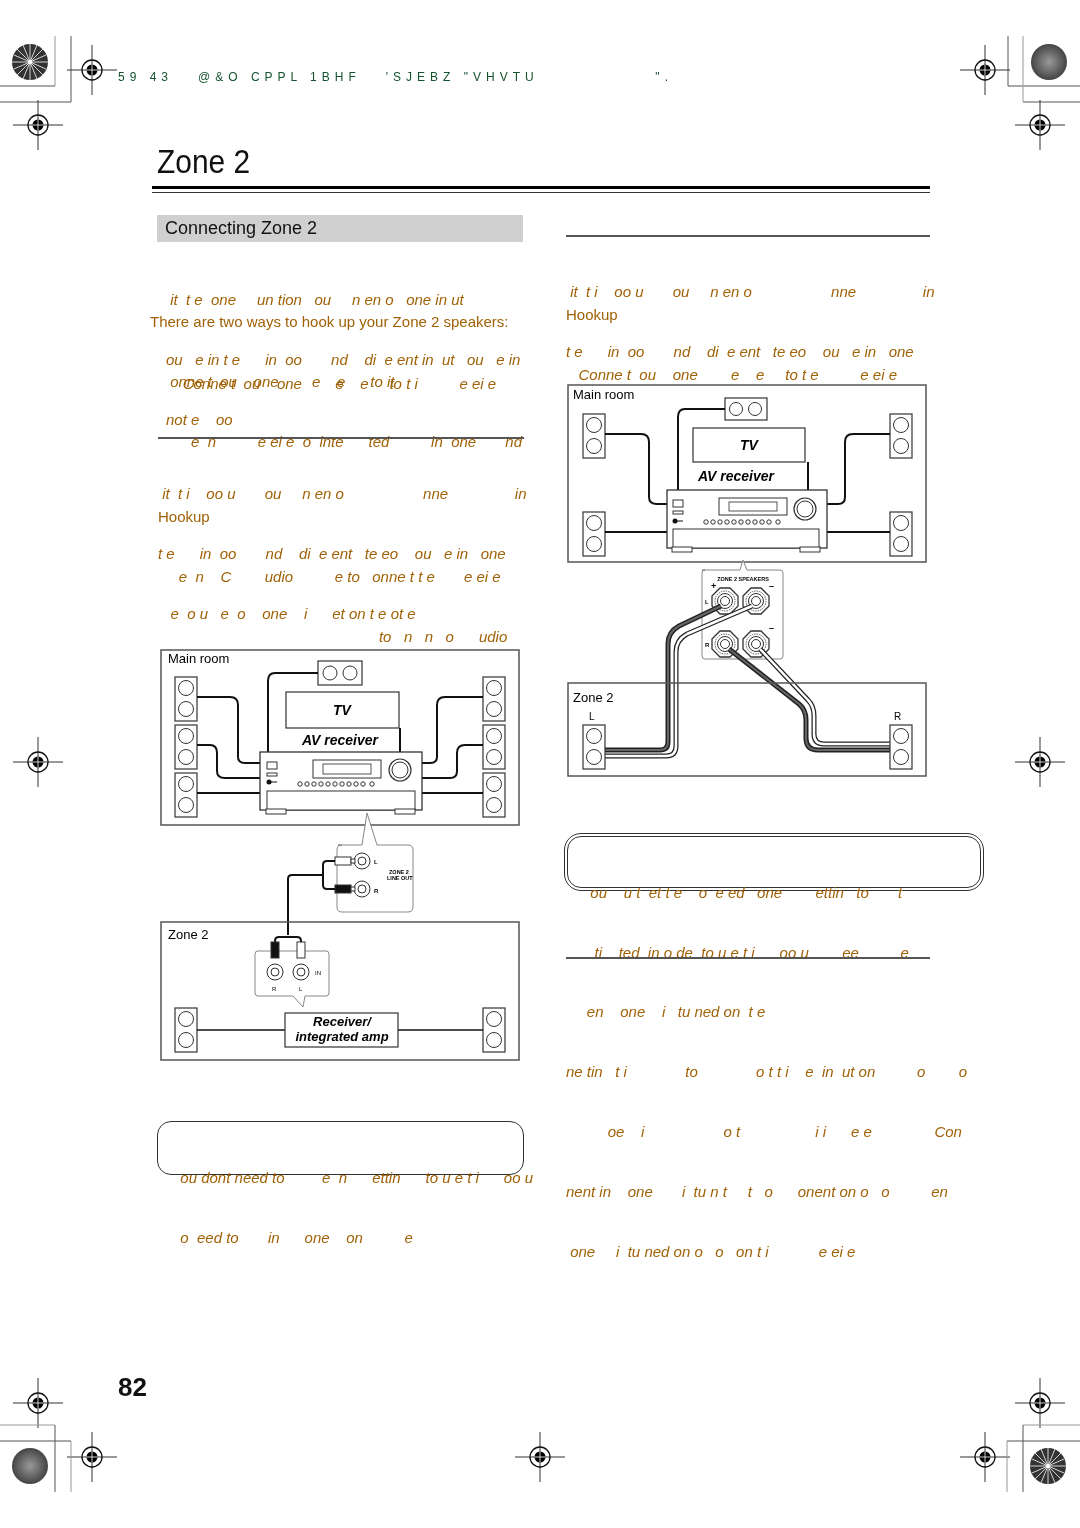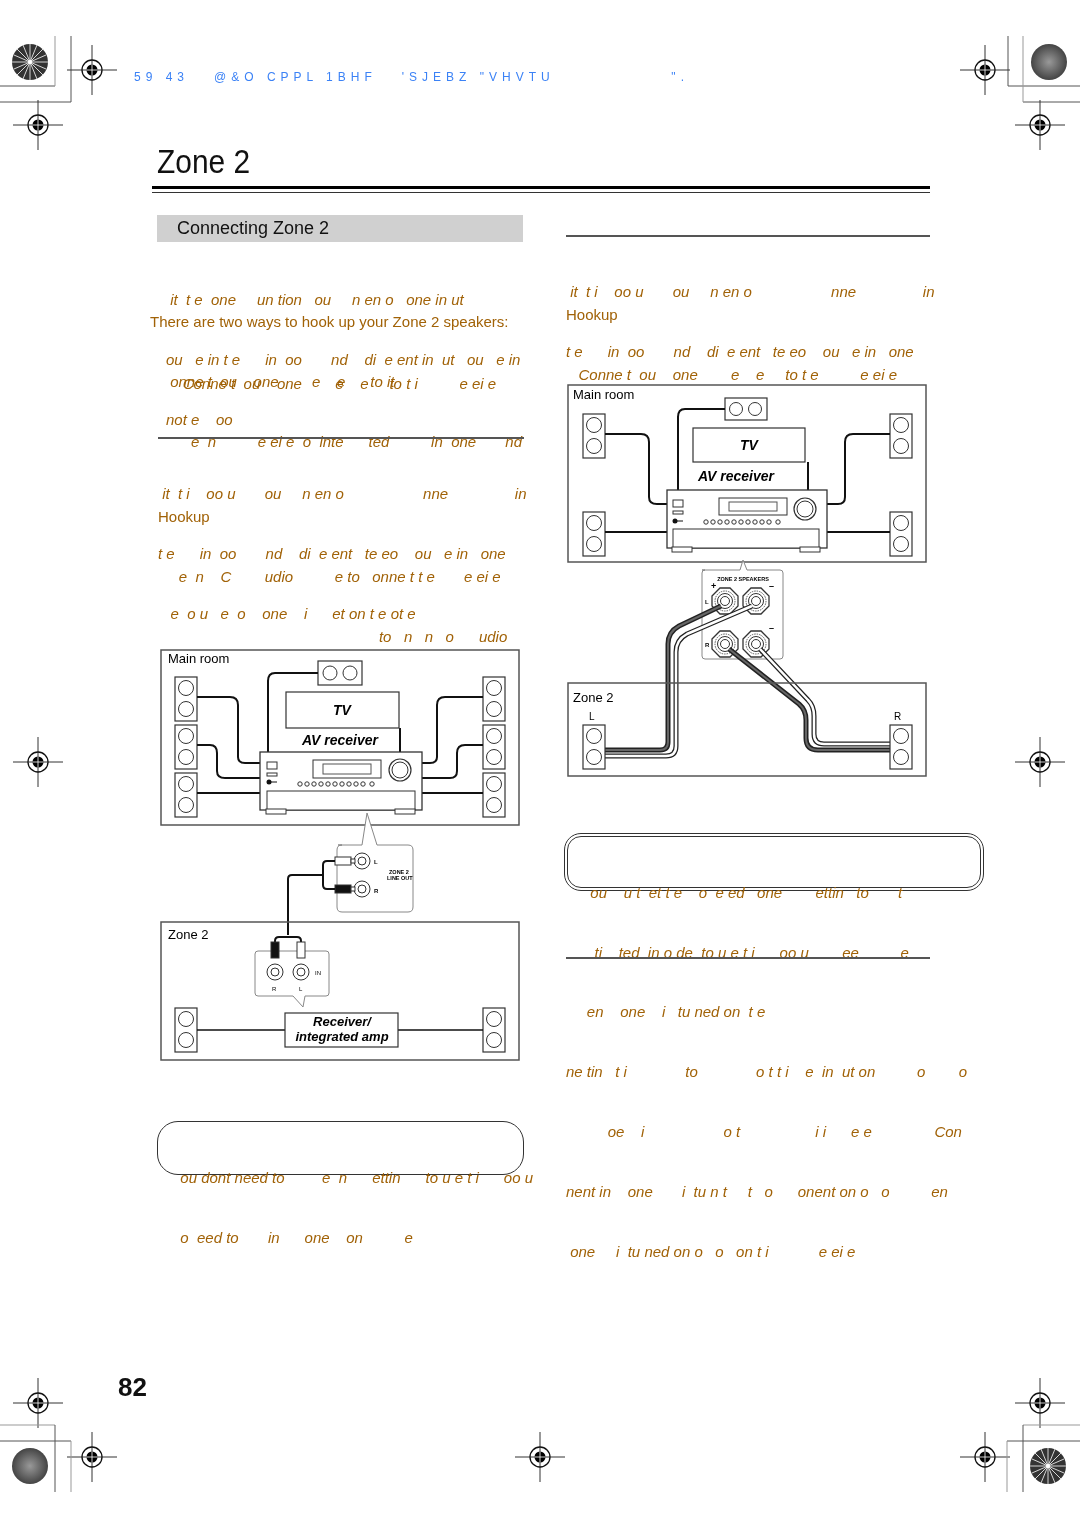--- a/index.html
+++ b/index.html
@@ -1,26 +1,26 @@
 <!DOCTYPE html>
 <html><head>
 <meta charset="utf-8">
 <style>
   html, body { margin:0; padding:0; background:#fff; }
   body { width:1080px; height:1528px; position:relative; overflow:hidden;
          font-family:"Liberation Sans", sans-serif; color:#111; }
   .abs { position:absolute; }
-  .header-code { position:absolute; left:118px; top:70px; font-size:12px; letter-spacing:5px; color:#3b82f6;
-                 font-family:"Liberation Sans", sans-serif; white-space:pre;margin-left:16px; }
+  .header-code { position:absolute; left:118px; top:70px; font-size:12px; letter-spacing:5px; color:#14532d;
+                 font-family:"Liberation Sans", sans-serif; white-space:pre; }
   .page-title { position:absolute; left:157px; top:142px; font-size:34px; font-family:"Liberation Sans", sans-serif;
                 transform:scaleX(0.88); transform-origin:left; }
   .title-rule1 { position:absolute; left:152px; top:186px; width:778px; height:3px; background:#000; }
   .title-rule2 { position:absolute; left:152px; top:192px; width:778px; height:1px; background:#333; }
   .section-head { position:absolute; left:157px; top:215px; width:366px; height:27px; background:#d0d0d0;
-                  font-size:18px; line-height:27px; padding-left:20px; box-sizing:border-box; }
+                  font-size:18px; line-height:27px; padding-left:8px; box-sizing:border-box; }
   .para { position:absolute; font-size:15px; line-height:20px; font-style:italic; white-space:pre; color:#a16207; }
   .para.normal { font-style:normal; }
   .hr { position:absolute; height:2px; background:#555; }
   .diagram { position:absolute; }
   .note-box { position:absolute; border:1.5px solid #333; border-radius:14px; box-sizing:border-box; }
   .note-box.double { outline:1px solid #333; outline-offset:2px; }
   .page-num { position:absolute; left:118px; top:1372px; font-size:26px; font-weight:bold; }
   svg text { font-family:"Liberation Sans", sans-serif; }
 </style>
 </head>
@@ -248,21 +248,21 @@
   </g>
   <use href="#spk2" x="20" y="363"></use>
   <use href="#spk2" x="328" y="363"></use>
   <line x1="42" y1="385" x2="130" y2="385" stroke="#111" stroke-width="1.5"></line>
   <line x1="243" y1="385" x2="328" y2="385" stroke="#111" stroke-width="1.5"></line>
   <rect x="130" y="368" width="113" height="34" fill="#fff" stroke="#333" stroke-width="1.2"></rect>
   <text x="187" y="381" font-size="13" font-weight="bold" font-style="italic" text-anchor="middle">Receiver/</text>
   <text x="187" y="396" font-size="13" font-weight="bold" font-style="italic" text-anchor="middle">integrated amp</text>
 </svg>
 
-<div class="note-box" style="left:157px;top:1121px;width:367px;height:54px;border-radius:21px;">
+<div class="note-box" style="left:157px;top:1121px;width:367px;height:54px;">
   <div class="para" style="left:14px;top:6px;">
     <div>  ou dont need to         e  n      ettin      to u e t i      oo u</div>
     <div>  o  eed to       in      one    on          e</div>
   </div>
 </div>
 
 <div class="hr" style="left:566px;top:235px;width:364px;"></div>
 <div class="para" style="left:566px;top:242px;">
   <div> it  t i    oo u       ou     n en o                   nne                in</div>
   <div>t e      in  oo       nd    di  e ent   te eo    ou   e in   one</div>

